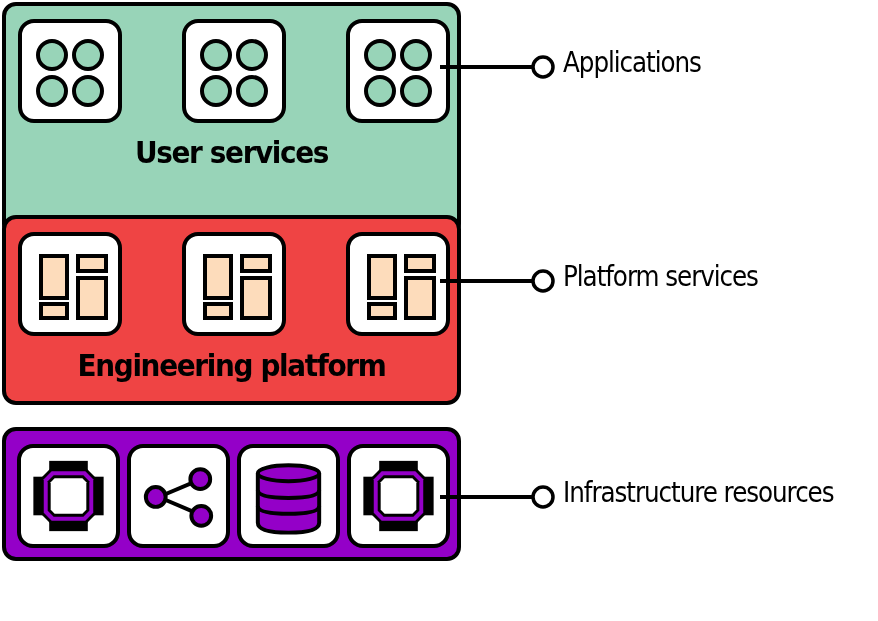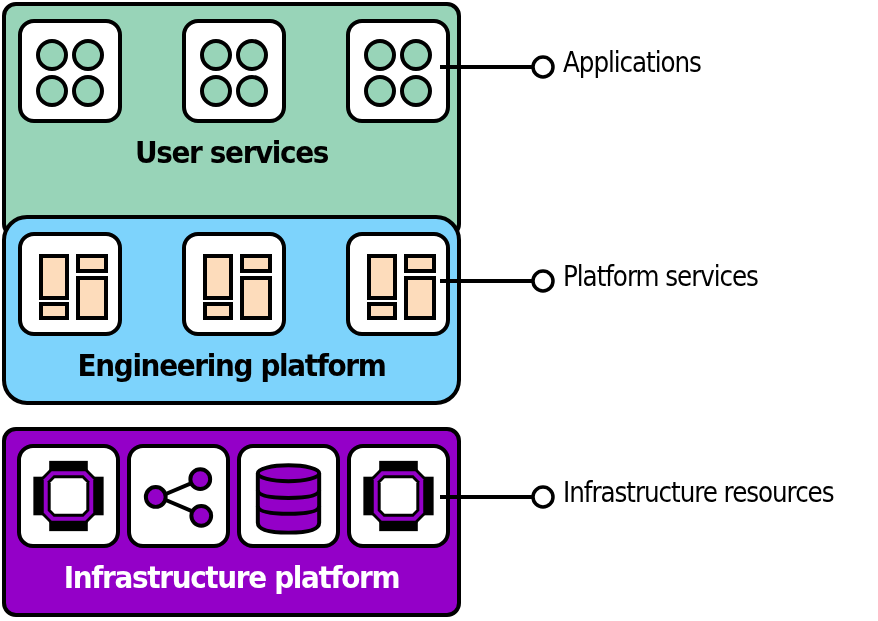--- a/index.html
+++ b/index.html
@@ -2,21 +2,21 @@
 <html><head>
   <meta charset="utf-8">
   <style>
     html, body { margin: 0; padding: 0; background: #ffffff; }
     body { width: 878px; height: 621px; position: relative; overflow: hidden;
            font-family: "Liberation Sans", sans-serif; }
     .layer { position: absolute; left: 2px; width: 459px; box-sizing: border-box;
              border: 4px solid #000; border-radius: 14px; }
     #layer-user { top: 2px; height: 236px; }
     #layer-eng { top: 215px; height: 190px; }
-    #layer-infra { top: 427px; height: 190px; }
+    #layer-infra { top: 427px; height: 134px; }
     .layer-title { position: absolute; left: 0; right: 0; text-align: center;
                    font-family: "DejaVu Sans", sans-serif; font-weight: bold;
                    font-size: 31px; letter-spacing: -1.5px; transform: scaleX(0.9); }
     .tile { position: absolute; box-sizing: border-box; background: #fff;
             border: 4px solid #000; border-radius: 16px; }
     .tile svg { position: absolute; left: 0; top: 0; width: 100%; height: 100%; }
     .connector { position: absolute; }
     .callout-label { position: absolute; font-family: "DejaVu Sans", sans-serif;
                      font-size: 28px; letter-spacing: -1.2px; color: #000; white-space: nowrap;
                      transform-origin: left center; transform: scaleX(0.88); }
@@ -51,21 +51,21 @@
         <circle cx="30" cy="32" r="14"></circle>
           <circle cx="66" cy="32" r="14"></circle>
         <circle cx="30" cy="68" r="14"></circle>
           <circle cx="66" cy="68" r="14"></circle>
       </g>
     </svg>
   </div>
   <div class="layer-title" style="top:128px; color:#000;">User services</div>
 </div>
 
-<div class="layer" id="layer-eng" style="background:#7dd3fc;border-radius:25px;">
+<div class="layer" id="layer-eng" style="background:#ef4444;">
   <div class="tile" style="left:12px; top:13px; width:104px; height:104px;">
     <svg viewBox="0 0 96 96">
       <g fill="#fddcbb" stroke="#000" stroke-width="4">
         <rect x="19" y="20" width="26" height="42"></rect>
         <rect x="56" y="20" width="28" height="15"></rect>
         <rect x="19" y="68" width="26" height="14"></rect>
         <rect x="56" y="42" width="28" height="40"></rect>
       </g>
     </svg>
   </div>

